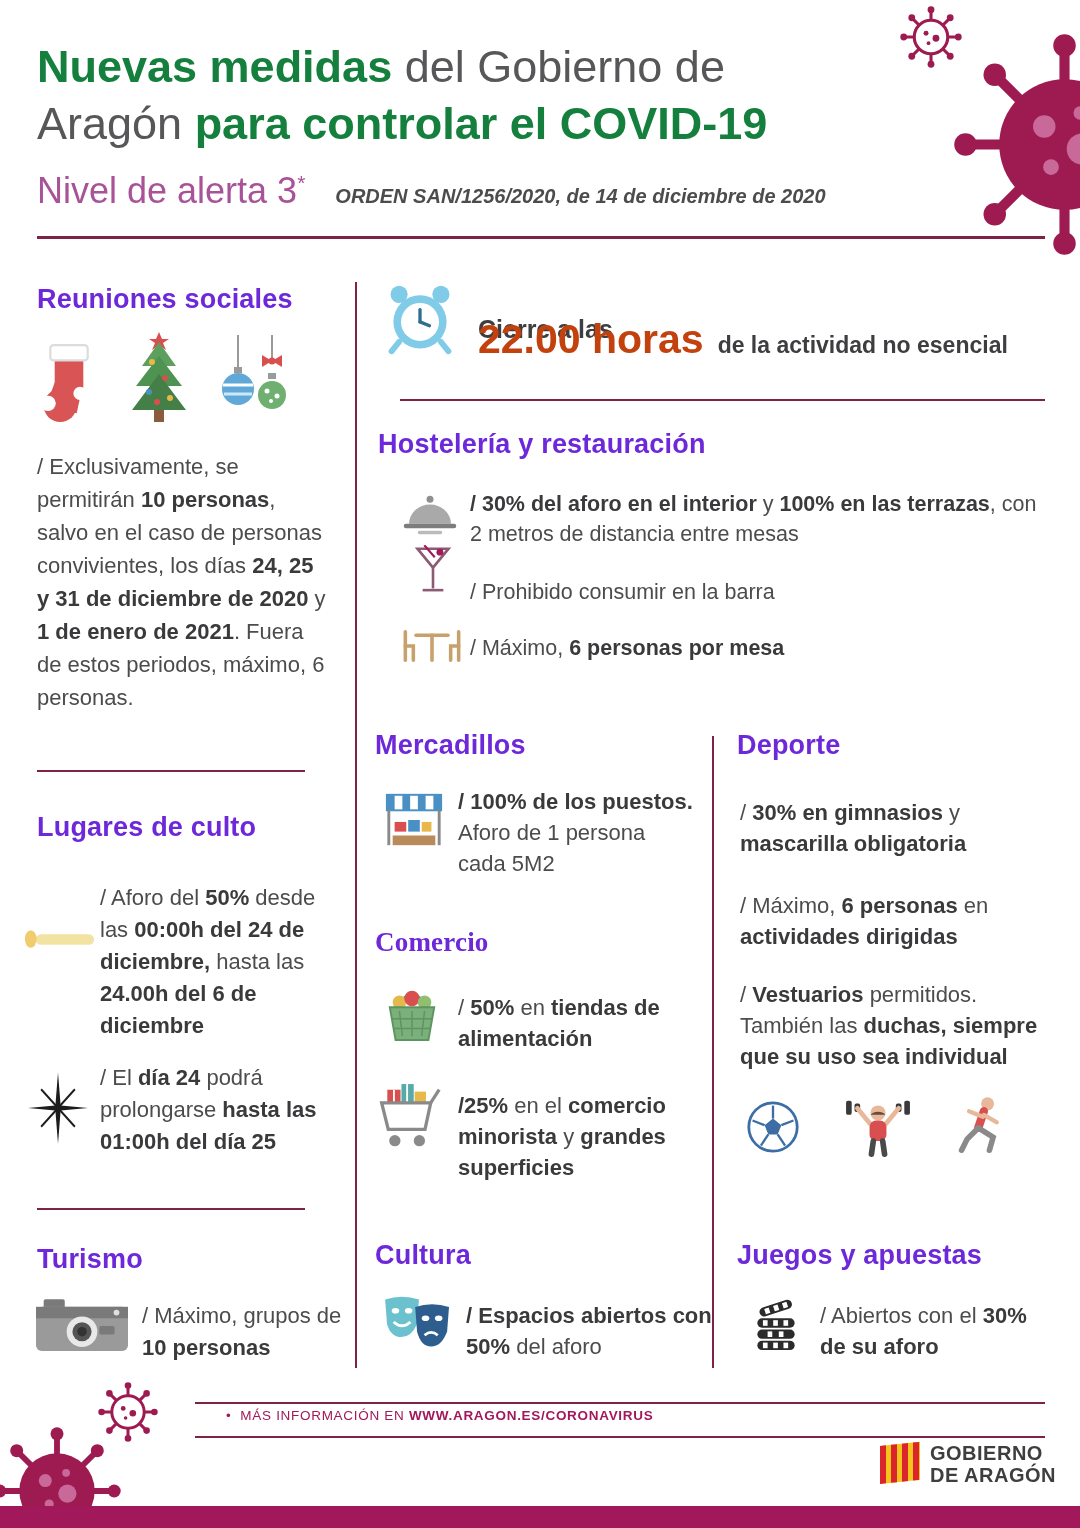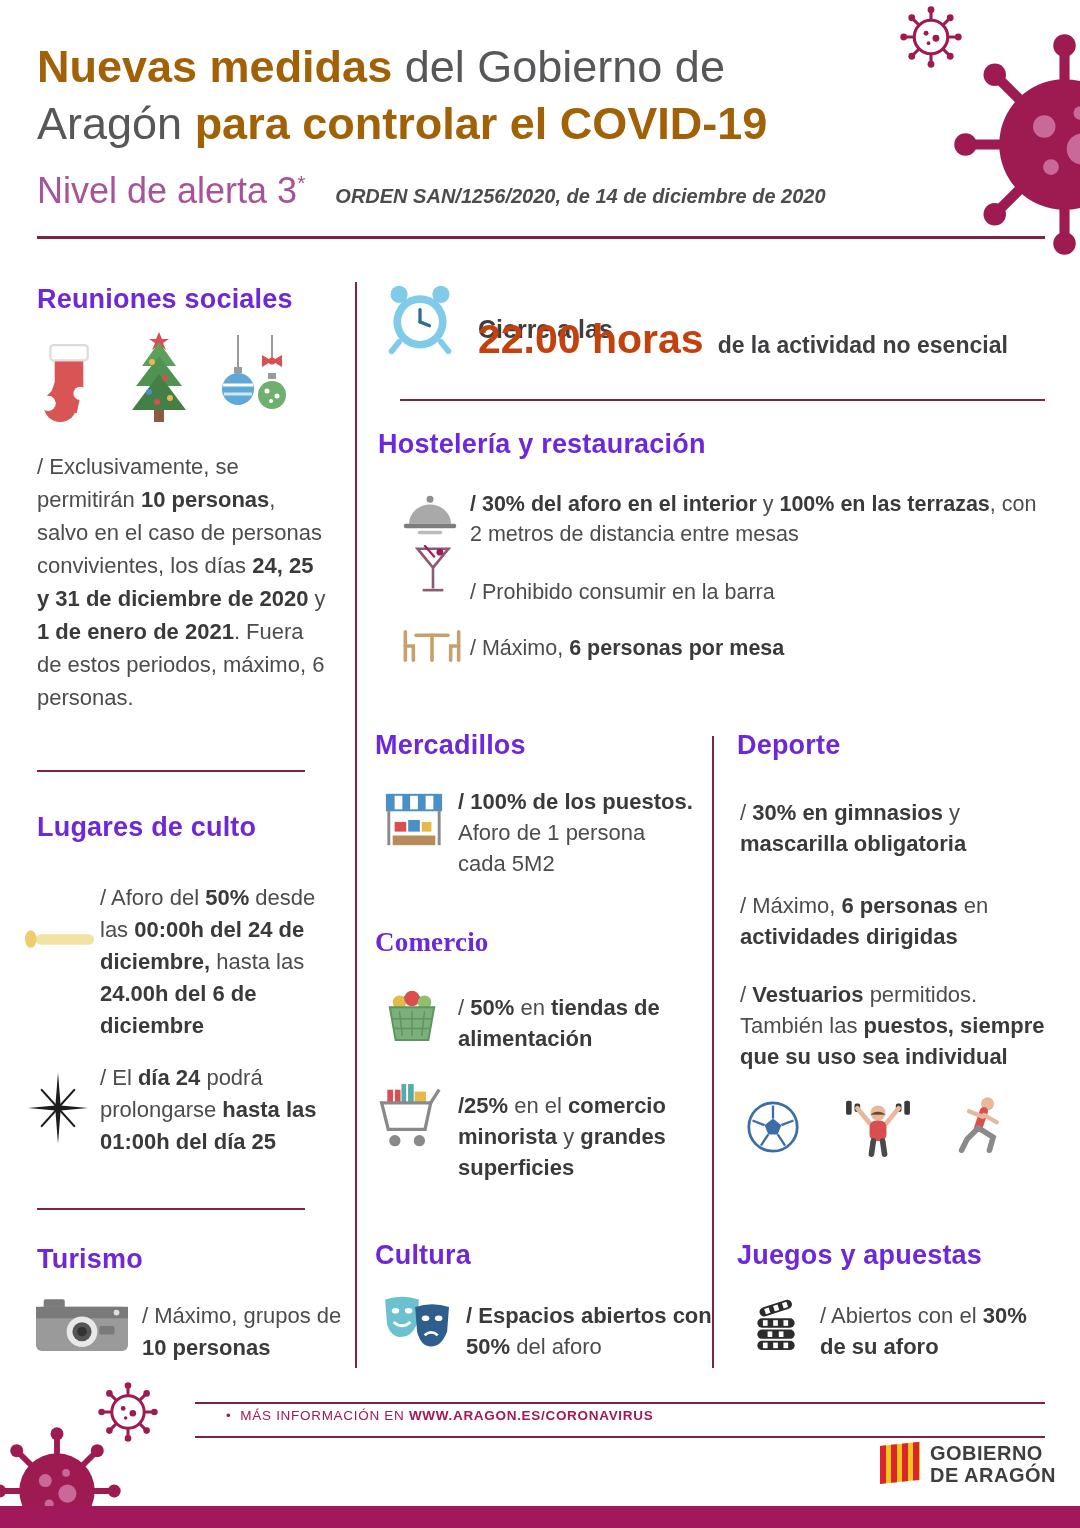--- a/index.html
+++ b/index.html
@@ -5,21 +5,21 @@
   * { margin:0; padding:0; box-sizing:border-box; }
   body { background:#ffffff; font-family:"Liberation Sans", sans-serif; }
   #page { position:relative; width:1080px; height:1528px; background:#ffffff; overflow:hidden;
           color:#4C4C4E; }
   .abs { position:absolute; }
   .h   { color:#6d28d9; font-weight:bold; font-size:27px; letter-spacing:.2px; }
   b    { color:#3A3A3C; }
   .hr  { background:#7E2248; height:2px; }
   .vr  { background:#7E2248; width:2px; }
   .title { font-size:45px; line-height:57px; color:#57575A; font-weight:normal; }
-  .title .acc { color:#a16207; font-weight:bold; }
+  .title .acc { color:#15803d; font-weight:bold; }
   .alert { font-size:36px; color:#A85398; }
   .order { font-size:20px; font-style:italic; color:#4C4C4E; font-weight:bold; }
   .lead  { font-size:25px; font-weight:bold; color:#3E3E40;margin-top:27px; }
   .time  { font-size:41px; font-weight:bold; color:#c2410c; }
   .tail  { font-size:23px; font-weight:bold; color:#3E3E40; }
   .foot  { font-size:13.5px; letter-spacing:.7px; color:#A2195B; }
   .foot b{ color:#A2195B; }
   .logo-txt { font-size:20px; line-height:22px; font-weight:bold; color:#3E3E40; letter-spacing:.5px; }
   p span, p b { white-space:pre-wrap; }
 </style>
@@ -320,21 +320,21 @@
   </p>
 
   <div class="abs h" style="left:737px; top:730px;">Deporte</div>
   <p class="abs" style="left:740px; top:797px; width:308px; font-size:22px; line-height:31px;">
     <span>/ </span><b>30% en gimnasios</b><span> y </span><b>mascarilla obligatoria</b>
   </p>
   <p class="abs" style="left:740px; top:890px; width:308px; font-size:22px; line-height:31px;">
     <span>/ Máximo, </span><b>6 personas</b><span> en </span><b>actividades dirigidas</b>
   </p>
   <p class="abs" style="left:740px; top:979px; width:308px; font-size:22px; line-height:31px;">
-    <span>/ </span><b>Vestuarios</b><span> permitidos. También las </span><b>puestos, siempre que su uso sea individual</b>
+    <span>/ </span><b>Vestuarios</b><span> permitidos. También las </span><b>duchas, siempre que su uso sea individual</b>
   </p>
 
   <div class="abs" style="left:746px; top:1096px; display:flex; gap:44px; align-items:center;">
     <svg width="54" height="54" viewBox="0 0 58 58">
       <circle cx="29" cy="29" r="26" fill="#fff" stroke="#3C6EA5" stroke-width="3"></circle>
       <polygon points="29,20 38,27 34,37 24,37 20,27" fill="#3C6EA5"></polygon>
       <g stroke="#3C6EA5" stroke-width="2.5">
         <line x1="29" y1="20" x2="29" y2="6"></line>
           <line x1="38" y1="27" x2="51" y2="22"></line>
         <line x1="34" y1="37" x2="42" y2="49"></line>

